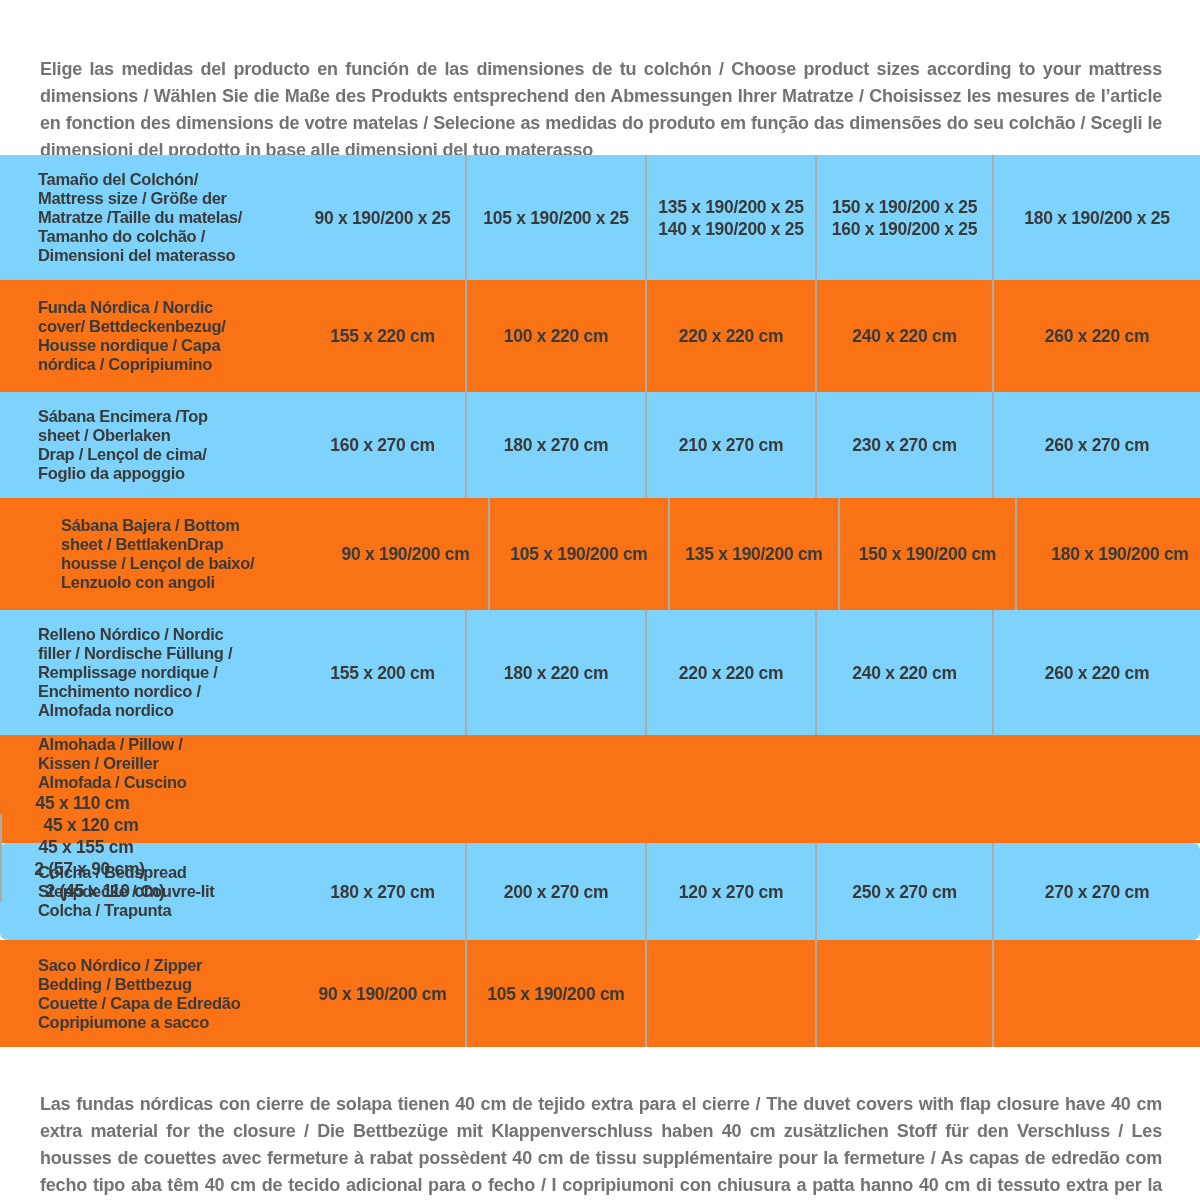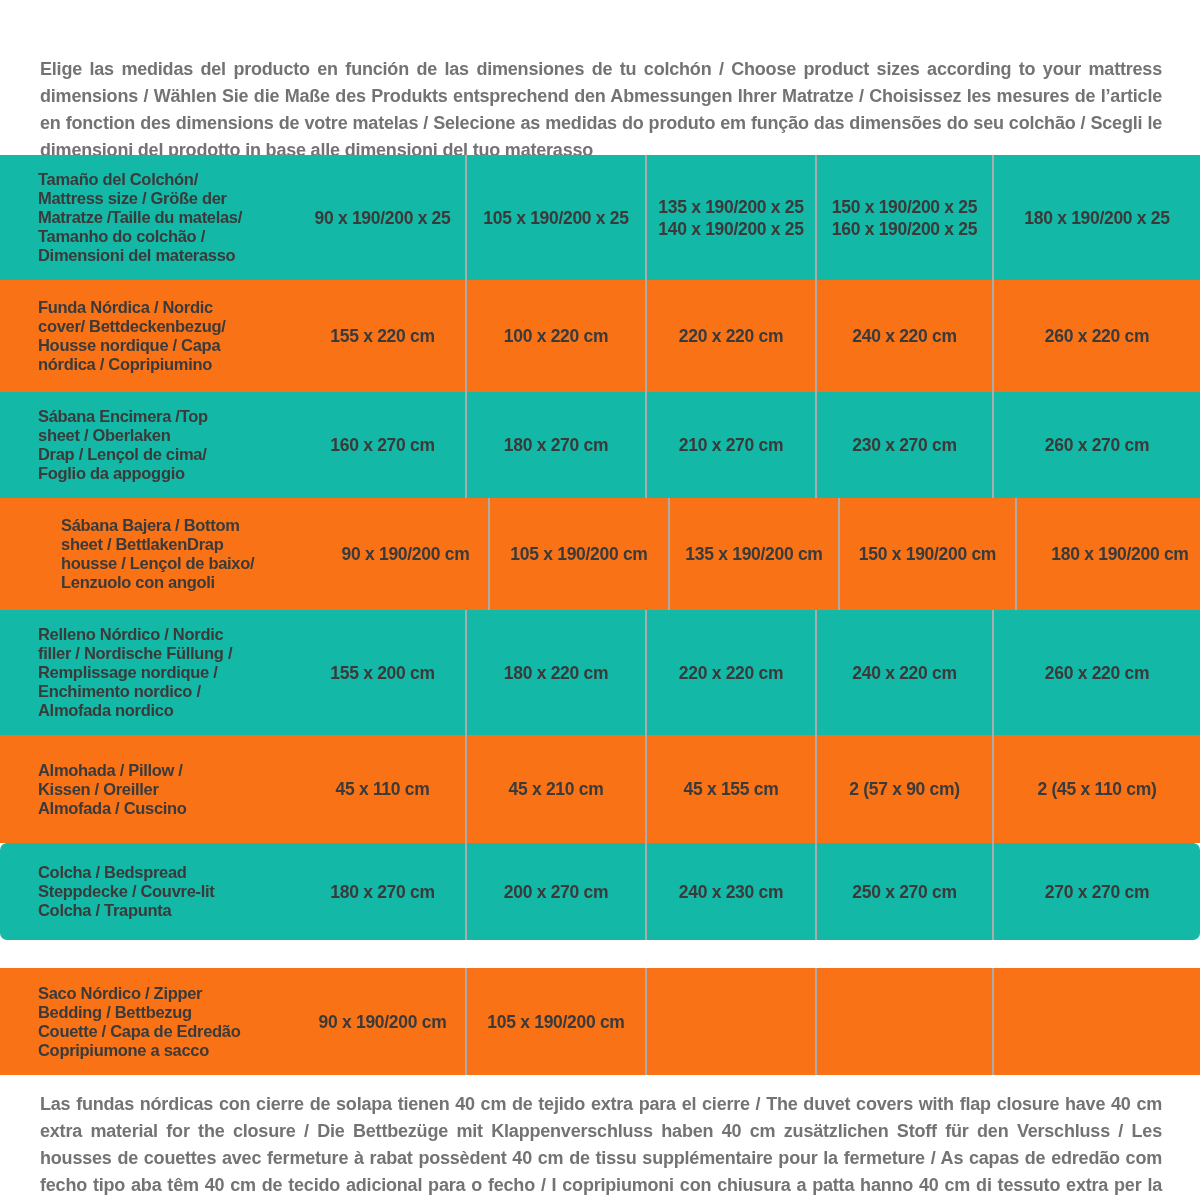--- a/index.html
+++ b/index.html
@@ -30,21 +30,21 @@
     position: absolute;
     left: 0;
     right: 0;
     top: 155px;
   }
   .t-row {
     display: flex;
     width: 100%;
     background: #f97316;
   }
-  .t-row.shaded { background: #14b8a6; }
+  .t-row.shaded { background: #7dd3fc; }
 
   .cell {
     box-sizing: border-box;
     display: flex;
     align-items: center;
     justify-content: center;
     text-align: center;
     font-weight: 700;
     font-size: 17.5px;
     line-height: 22px;
@@ -68,23 +68,23 @@
   .cell.c4 { width: 177px; }
   .cell.c5 { width: 208px; }
   .cell.vline { border-left: 2px solid #ababab; }
 
   
   .r0 { height: 125px; }
   .r1 { height: 112px; }
   .r2 { height: 106px; }
   .r3 { height: 112px; padding-left: 23px; }
   .r4 { height: 125px; }
-  .r5 { height: 108px; }
+  .r5 { height: 108px; flex-direction: column; }
   .r6 { height: 97px; border-radius: 7px; }
-  .r7 { height: 107px; margin-top: 28px; }
+  .r7 { height: 107px; }
 </style>
 </head>
 <body>
 
 <div class="page">
 
   <p class="para intro">Elige las medidas del producto en función de las dimensiones de tu colchón / Choose product sizes according to your mattress dimensions / Wählen Sie die Maße des Produkts entsprechend den Abmessungen Ihrer Matratze / Choisissez les mesures de l’article en fonction des dimensions de votre matelas / Selecione as medidas do produto em função das dimensões do seu colchão / Scegli le dimensioni del prodotto in base alle dimensioni del tuo materasso</p>
 
   <div class="size-table">
 
@@ -150,33 +150,33 @@
       <div class="cell c3 vline">220 x 220 cm</div>
       <div class="cell c4 vline">240 x 220 cm</div>
       <div class="cell c5 vline">260 x 220 cm</div>
     </div>
 
     <div class="t-row r5">
       <div class="cell lbl">Almohada  / Pillow /
 Kissen / Oreiller
 Almofada / Cuscino</div>
       <div class="cell c1">45 x 110 cm</div>
-      <div class="cell c2 vline">45 x 210 cm</div>
+      <div class="cell c2 vline">45 x 120 cm</div>
       <div class="cell c3 vline">45 x 155 cm</div>
       <div class="cell c4 vline">2 (57 x 90 cm)</div>
       <div class="cell c5 vline">2 (45 x 110 cm)</div>
     </div>
 
     <div class="t-row r6 shaded">
       <div class="cell lbl">Colcha / Bedspread
 Steppdecke / Couvre-lit
 Colcha / Trapunta</div>
       <div class="cell c1">180 x 270 cm</div>
       <div class="cell c2 vline">200 x 270 cm</div>
-      <div class="cell c3 vline">240 x 230 cm</div>
+      <div class="cell c3 vline">120 x 270 cm</div>
       <div class="cell c4 vline">250 x 270 cm</div>
       <div class="cell c5 vline">270 x 270 cm</div>
     </div>
 
     <div class="t-row r7">
       <div class="cell lbl">Saco Nórdico / Zipper
 Bedding / Bettbezug
 Couette  / Capa de Edredão
 Copripiumone a sacco</div>
       <div class="cell c1">90 x 190/200 cm</div>

